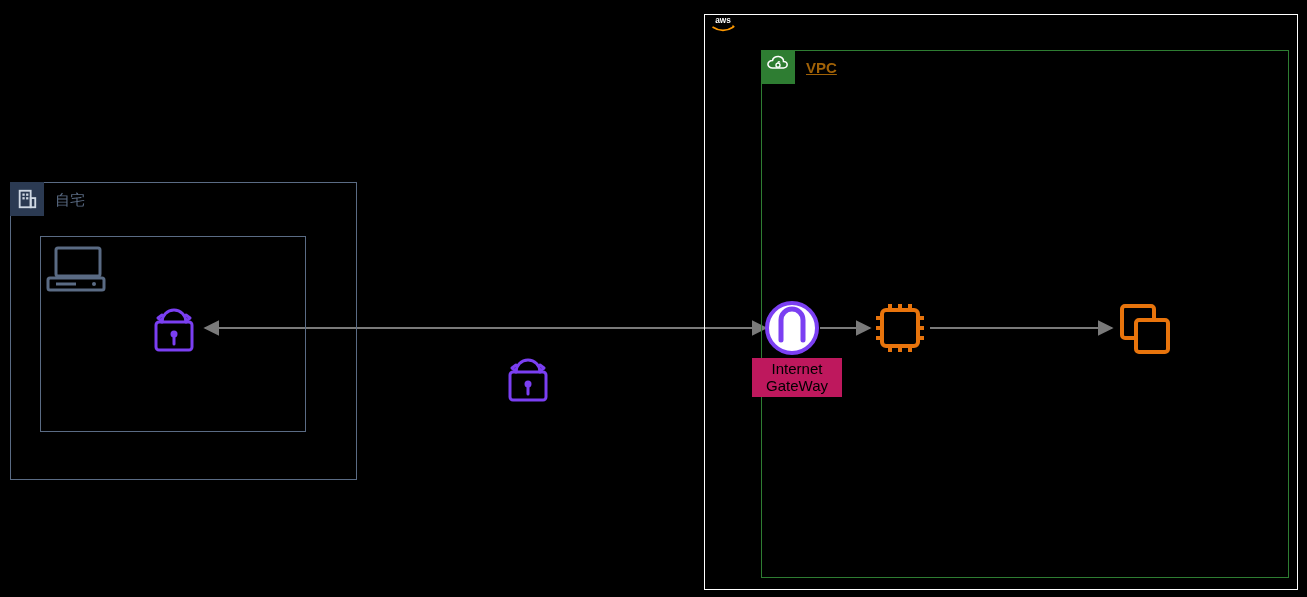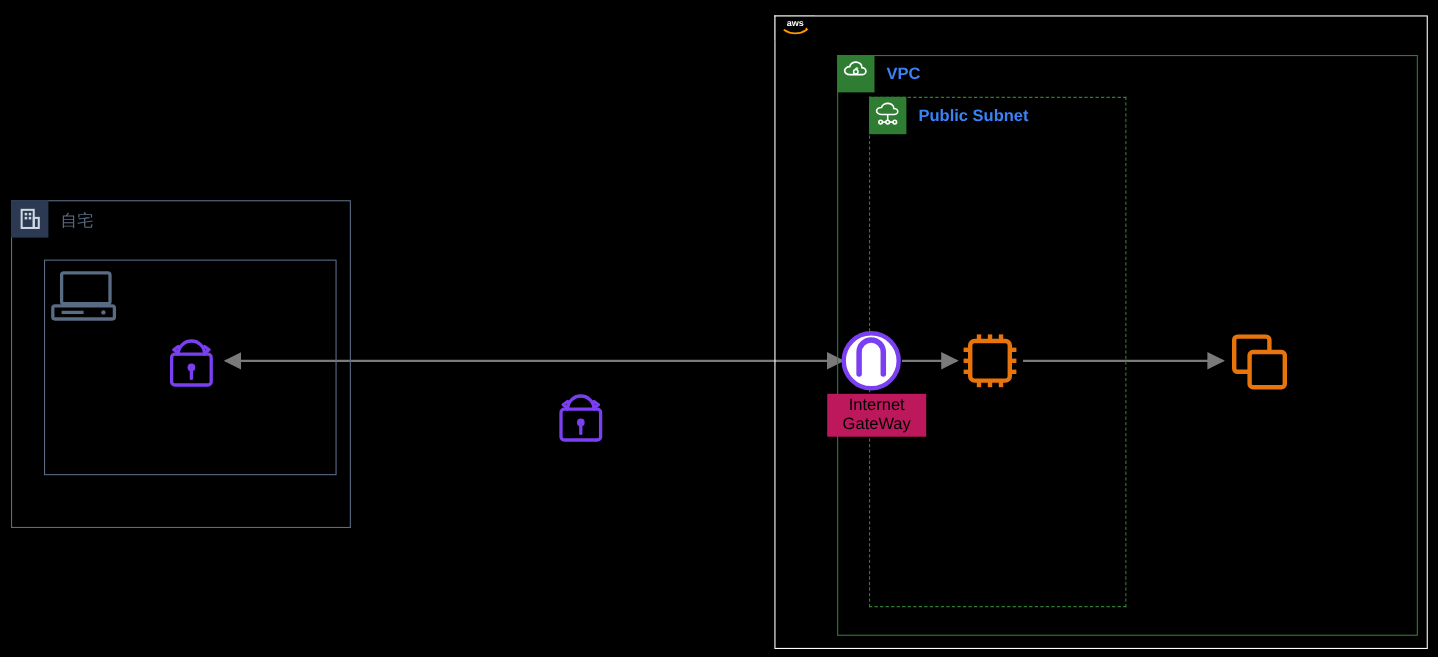--- a/index.html
+++ b/index.html
@@ -36,21 +36,21 @@
 
   .vpc-box { border: 1px solid #2e7d32; }
   .subnet-box { border: 1px dashed #2e7d32; }
 
   .label {
     position: absolute;
     font-size: 15px;
     white-space: nowrap;
   }
   .label-home   { color: #5a6b84; }
-  .label-green  { color: #3b82f6; font-weight: 600; }
+  .label-green  { color: #a16207; font-weight: 600; text-decoration: underline; }
 
   .igw-caption {
     position: absolute;
     background: #be185d;
     padding: 2px 4px;
     font-size: 15px;
     color: #000;
     text-align: center;
     line-height: 1.15;
   }
@@ -79,21 +79,21 @@
       </marker>
     </defs>
 
     <line x1="205" y1="328" x2="766" y2="328" stroke="#7a7a7a" stroke-width="2" marker-start="url(#arrL)" marker-end="url(#arrR)"></line>
 
     <line x1="820" y1="328" x2="870" y2="328" stroke="#7a7a7a" stroke-width="2" marker-end="url(#arrR)"></line>
 
     <line x1="930" y1="328" x2="1112" y2="328" stroke="#7a7a7a" stroke-width="2" marker-end="url(#arrR)"></line>
   </svg>
 
-  <div class="box home-outer" style="left:10px; top:182px; width:309px; height:298px;">
+  <div class="box home-outer" style="left:10px; top:182px; width:347px; height:298px;">
     <div class="icon-square" style="position:absolute; left:-1px; top:-1px; background:#2b3a52;">
       <svg width="22" height="22" viewBox="0 0 24 24">
         <rect x="4" y="3" width="12" height="18" fill="none" stroke="#cfd8e3" stroke-width="2"></rect>
         <rect x="7" y="6" width="2.5" height="2.5" fill="#cfd8e3"></rect>
         <rect x="11" y="6" width="2.5" height="2.5" fill="#cfd8e3"></rect>
         <rect x="7" y="10" width="2.5" height="2.5" fill="#cfd8e3"></rect>
         <rect x="11" y="10" width="2.5" height="2.5" fill="#cfd8e3"></rect>
         <rect x="16" y="11" width="5" height="10" fill="none" stroke="#cfd8e3" stroke-width="2"></rect>
       </svg>
     </div>
@@ -146,34 +146,20 @@
     <div class="icon-square" style="left:-1px; top:-1px;">
       <svg width="22" height="22" viewBox="0 0 24 24">
         <path d="M6 13 a5 4 0 0 1 0-8 a6 5 0 0 1 12 1 a4 3.5 0 0 1 0 7 z" fill="none" stroke="#fff" stroke-width="1.7"></path>
         <circle cx="12" cy="10" r="2.2" fill="none" stroke="#fff" stroke-width="1.5"></circle>
         <path d="M12 8.5 v-1.3 a1 1 0 0 1 2 0" fill="none" stroke="#fff" stroke-width="1.3"></path>
       </svg>
     </div>
     <span class="label label-green" style="left:44px; top:8px;">VPC</span>
   </div>
 
-  <div class="box subnet-box" style="left:790px; top:88px; width:234px; height:464px;">
-    <div class="icon-square" style="left:-1px; top:-1px;">
-      <svg width="22" height="22" viewBox="0 0 24 24">
-        <path d="M6 11 a5 3.5 0 0 1 0-7 a6 4.5 0 0 1 12 1 a4 3 0 0 1 0 6 z" fill="none" stroke="#fff" stroke-width="1.6"></path>
-        <line x1="12" y1="11" x2="12" y2="17" stroke="#fff" stroke-width="1.6"></line>
-        <circle cx="12" cy="18.5" r="1.8" fill="none" stroke="#fff" stroke-width="1.6"></circle>
-        <circle cx="5" cy="18.5" r="1.8" fill="none" stroke="#fff" stroke-width="1.6"></circle>
-        <circle cx="19" cy="18.5" r="1.8" fill="none" stroke="#fff" stroke-width="1.6"></circle>
-        <line x1="6.8" y1="18.5" x2="10.2" y2="18.5" stroke="#fff" stroke-width="1.6"></line>
-        <line x1="13.8" y1="18.5" x2="17.2" y2="18.5" stroke="#fff" stroke-width="1.6"></line>
-      </svg>
-    </div>
-    <span class="label label-green" style="left:44px; top:8px;">Public Subnet</span>
-  </div>
 
 
   <svg class="box" style="left:764px; top:300px;" width="56" height="56">
     <circle cx="28" cy="28" r="25" fill="#fff" stroke="#7b3ff2" stroke-width="4"></circle>
     <path d="M17 40 V20 a11 11 0 0 1 22 0 V40" fill="none" stroke="#7b3ff2" stroke-width="5" stroke-linecap="round"></path>
     <line x1="28" y1="20" x2="28" y2="40" stroke="#fff" stroke-width="5"></line>
   </svg>
   <div class="igw-caption" style="left:752px; top:358px; width:82px;">Internet<br>GateWay</div>
 
   <svg class="box" style="left:872px; top:300px;" width="56" height="56">

